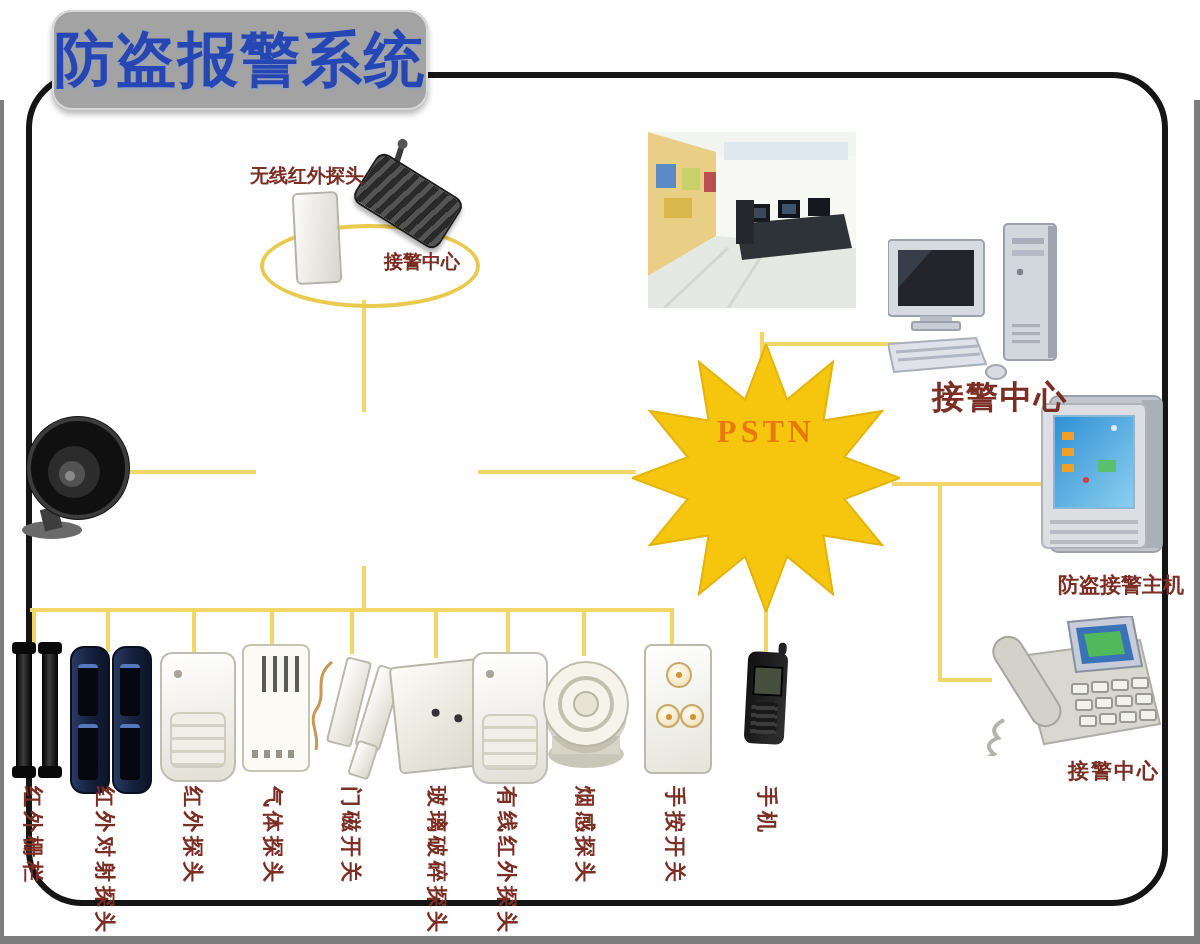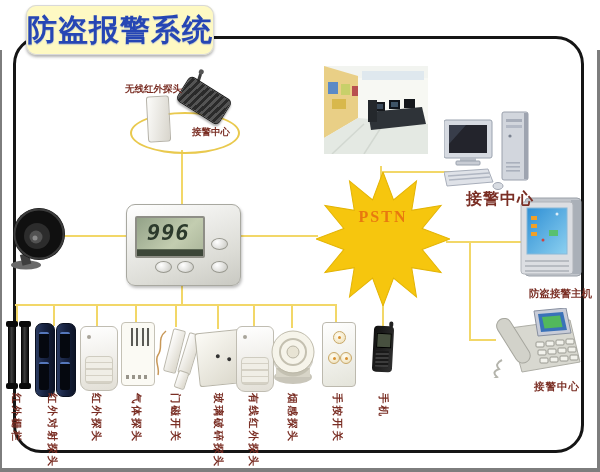--- a/index.html
+++ b/index.html
@@ -10,21 +10,21 @@
   
   .edge{position:absolute;background:#7d7d7d;}
   
   #frame{
     position:absolute;left:13px;top:36px;width:565px;height:411px;
     border:3px solid #151515;border-radius:28px;background:transparent;z-index:0;
   }
   
   #title-banner{
     position:absolute;left:26px;top:5px;width:188px;height:50px;z-index:6;
-    background:#fef9c3;border-radius:10px;
+    background:#a3a3a3;border-radius:10px;
     box-shadow:0 2px 3px rgba(0,0,0,.3), inset 0 0 0 1px #d9d9d9;
     display:flex;align-items:center;justify-content:center;
   }
   #title-banner .t{
     font-size:30px;font-weight:bold;color:#2646b4;letter-spacing:1px;
     text-shadow:0 1px 1px rgba(140,160,210,.6);white-space:nowrap;
   }
   
   .hline,.vline{position:absolute;background:#f2d768;z-index:1;}
   .hline{height:2px;}
@@ -311,30 +311,20 @@
     <ellipse cx="20" cy="58" rx="15" ry="4.5" fill="#6a6a6a"></ellipse>
     <rect x="15" y="47" width="9" height="11" fill="#3e3e3e" transform="rotate(-14 19 52)"></rect>
     <circle cx="27" cy="49" r="2" fill="#c08040"></circle>
     <circle cx="33" cy="27" r="26" fill="#101010"></circle>
     <circle cx="33" cy="27" r="24.5" fill="none" stroke="#3c3c3c" stroke-width="2"></circle>
     <circle cx="31" cy="29" r="13" fill="#2c2c2c"></circle>
     <circle cx="30" cy="30" r="6.5" fill="#525252"></circle>
     <circle cx="29" cy="31" r="2.5" fill="#8a8a8a"></circle>
   </svg>
 
-  <div id="panel">
-    <div id="lcd">
-      <span class="digits">996</span>
-      <div class="bar"></div>
-    </div>
-    <div class="pbtn" style="left:84px;top:33px;"></div>
-    <div class="pbtn" style="left:28px;top:56px;"></div>
-    <div class="pbtn" style="left:50px;top:56px;"></div>
-    <div class="pbtn" style="left:84px;top:56px;"></div>
-  </div>
 
   <div id="wireless-pir"></div>
   <div id="foot-antenna"></div>
   <div id="foot-switch"></div>
   <div class="lbl" style="left:116px;top:83px;width:66px;font-size:9.5px;">无线红外探头</div>
   <div class="lbl" style="left:186px;top:126px;width:44px;font-size:9.5px;">接警中心</div>
 
   <div id="mobile">
     <div class="screen"></div>
     <div class="keys"></div>

